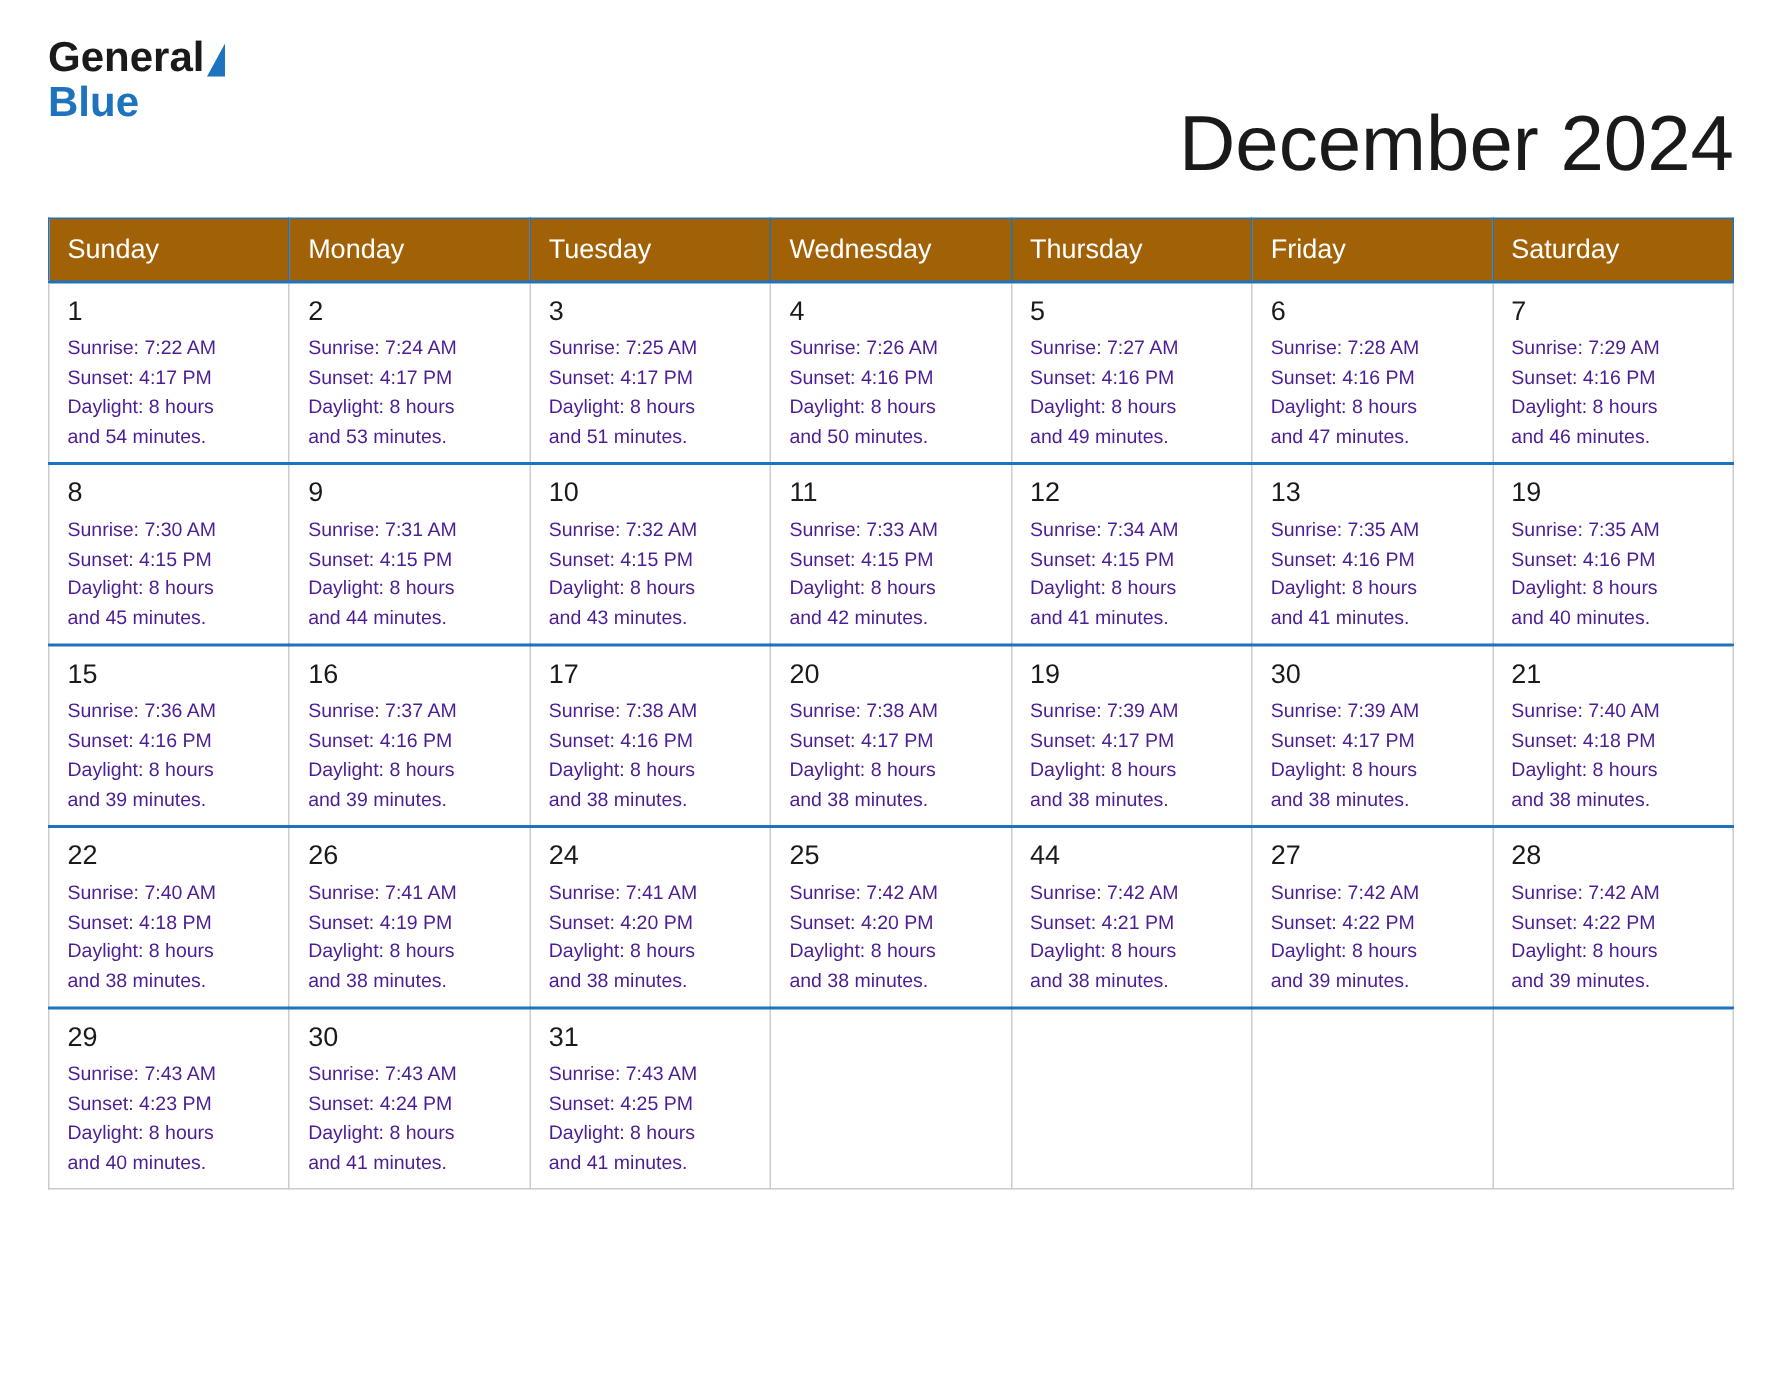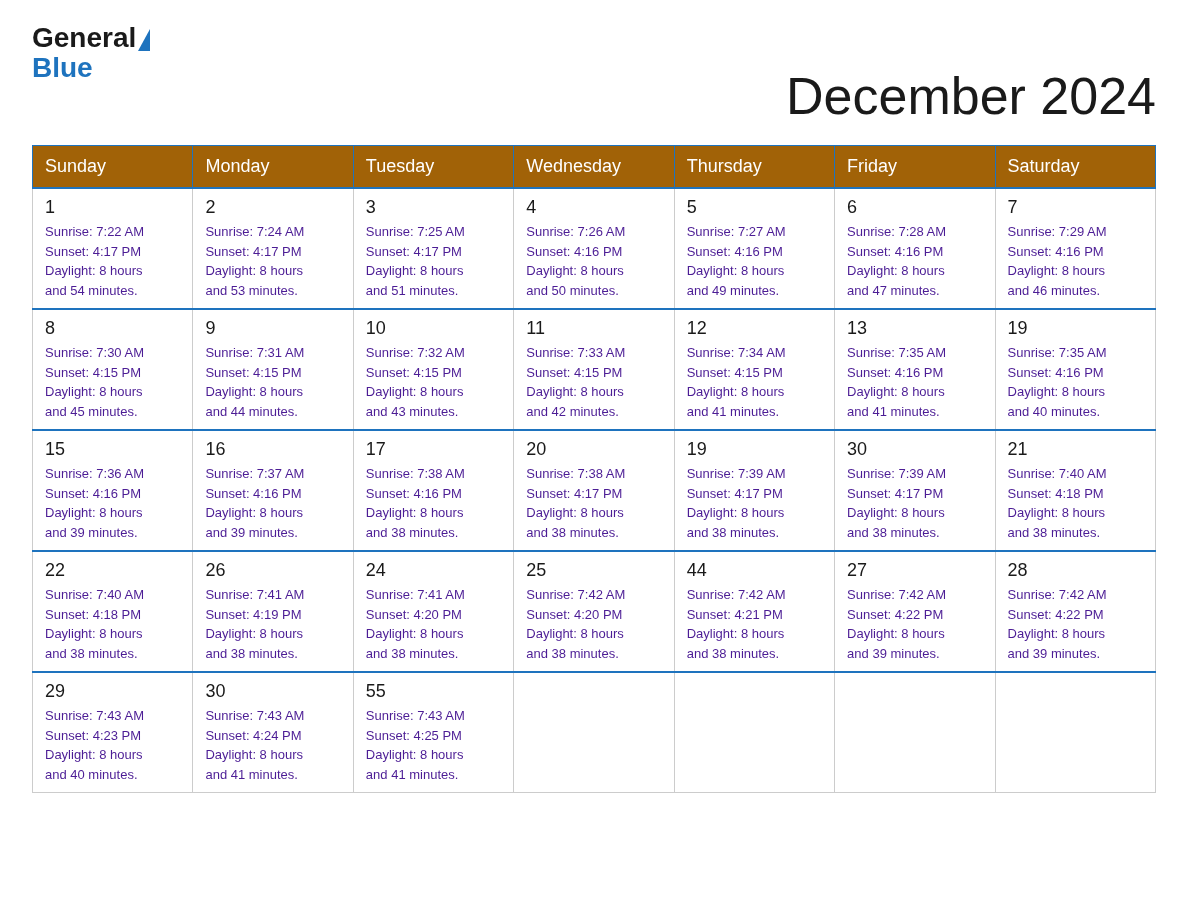--- a/index.html
+++ b/index.html
@@ -406,21 +406,21 @@
         <td>
           <span class="day-num">30</span>
           <div class="day-info">
             Sunrise: 7:43 AM<br>
             Sunset: 4:24 PM<br>
             Daylight: 8 hours<br>
             and 41 minutes.
           </div>
         </td>
         <td>
-          <span class="day-num">55</span>
+          <span class="day-num">31</span>
           <div class="day-info">
             Sunrise: 7:43 AM<br>
             Sunset: 4:25 PM<br>
             Daylight: 8 hours<br>
             and 41 minutes.
           </div>
         </td>
         <td class="empty-cell"></td>
         <td class="empty-cell"></td>
         <td class="empty-cell"></td>

